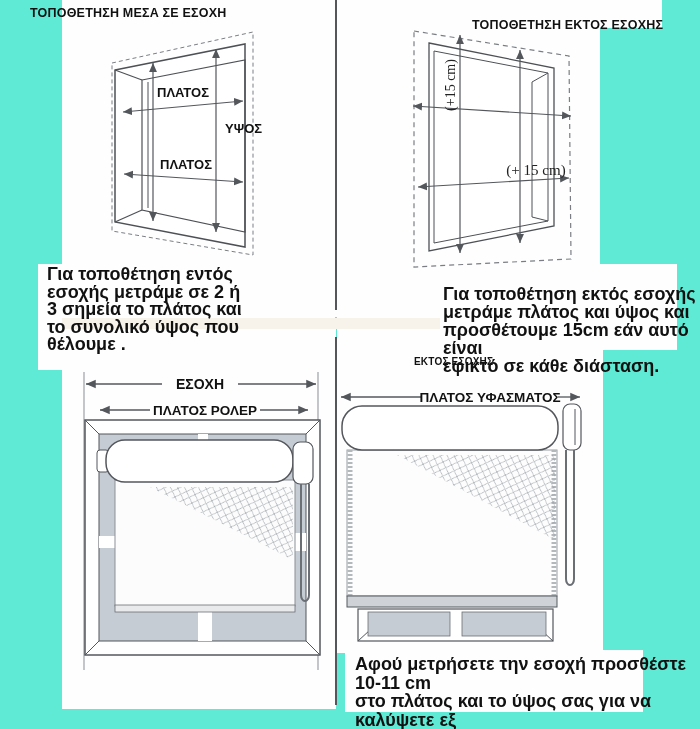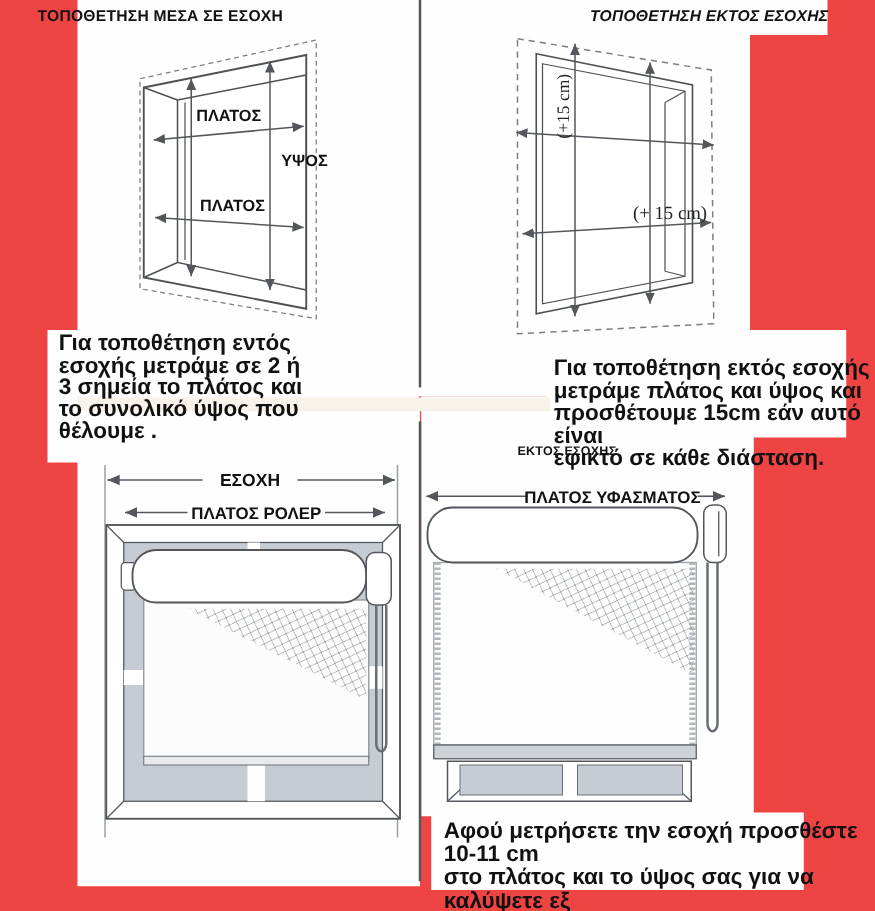--- a/index.html
+++ b/index.html
@@ -1,18 +1,18 @@
 <!DOCTYPE html>
 <html><head>
 <meta charset="utf-8">
 <style>
   html,body{margin:0;padding:0;}
   #stage{
     position:relative;width:700px;height:729px;overflow:hidden;
-    background:#ef4444;
+    background:#5eead4;
     font-family:"Liberation Sans",sans-serif;
     color:#111;
   }
   .abs{position:absolute;}
   .white{background:#fefefe;}
   .cream{background:#f8f3ea;}
   .divider{background:#53575c;width:2px;}
   .title{font-weight:bold;font-size:12.5px;letter-spacing:.2px;z-index:6;white-space:nowrap;}
   .caption{font-weight:bold;font-size:18px;line-height:17.5px;white-space:pre-line;z-index:6;}
   svg{position:absolute;overflow:visible;z-index:5;}
@@ -30,21 +30,21 @@
   <div class="abs white" style="left:437px;top:264px;width:240px;height:86px;"></div>
   <div class="abs white" style="left:62px;top:329px;width:274px;height:380px;"></div>
   <div class="abs white" style="left:337px;top:317px;width:266px;height:336px;"></div>
   <div class="abs white" style="left:345px;top:650px;width:298px;height:62px;"></div>
   <div class="abs cream" style="left:62px;top:318px;width:378px;height:11px;z-index:4;"></div>
 
   <div class="abs divider" style="left:335px;top:0;height:310px;z-index:5;"></div>
   <div class="abs divider" style="left:335px;top:337px;height:368px;z-index:5;"></div>
 
   <div class="abs title" style="left:30px;top:6px;">ΤΟΠΟΘΕΤΗΣΗ ΜΕΣΑ ΣΕ ΕΣΟΧΗ</div>
-  <div class="abs title" style="left:472px;top:6px;font-style:italic;">ΤΟΠΟΘΕΤΗΣΗ ΕΚΤΟΣ ΕΣΟΧΗΣ</div>
+  <div class="abs title" style="left:472px;top:18px;">ΤΟΠΟΘΕΤΗΣΗ ΕΚΤΟΣ ΕΣΟΧΗΣ</div>
   <div class="abs title" style="left:414px;top:356px;font-size:10px;">ΕΚΤΟΣ ΕΣΟΧΗΣ</div>
 
   <div class="abs caption" style="left:47px;top:266px;">Για τοποθέτηση εντός
 εσοχής μετράμε σε 2 ή
 3 σημεία το πλάτος και
 το συνολικό ύψος που
 θέλουμε .</div>
   <div class="abs caption" style="left:443px;top:285px;line-height:18px;">Για  τοποθέτηση εκτός εσοχής
 μετράμε πλάτος και ύψος και
 προσθέτουμε 15cm εάν αυτό είναι

